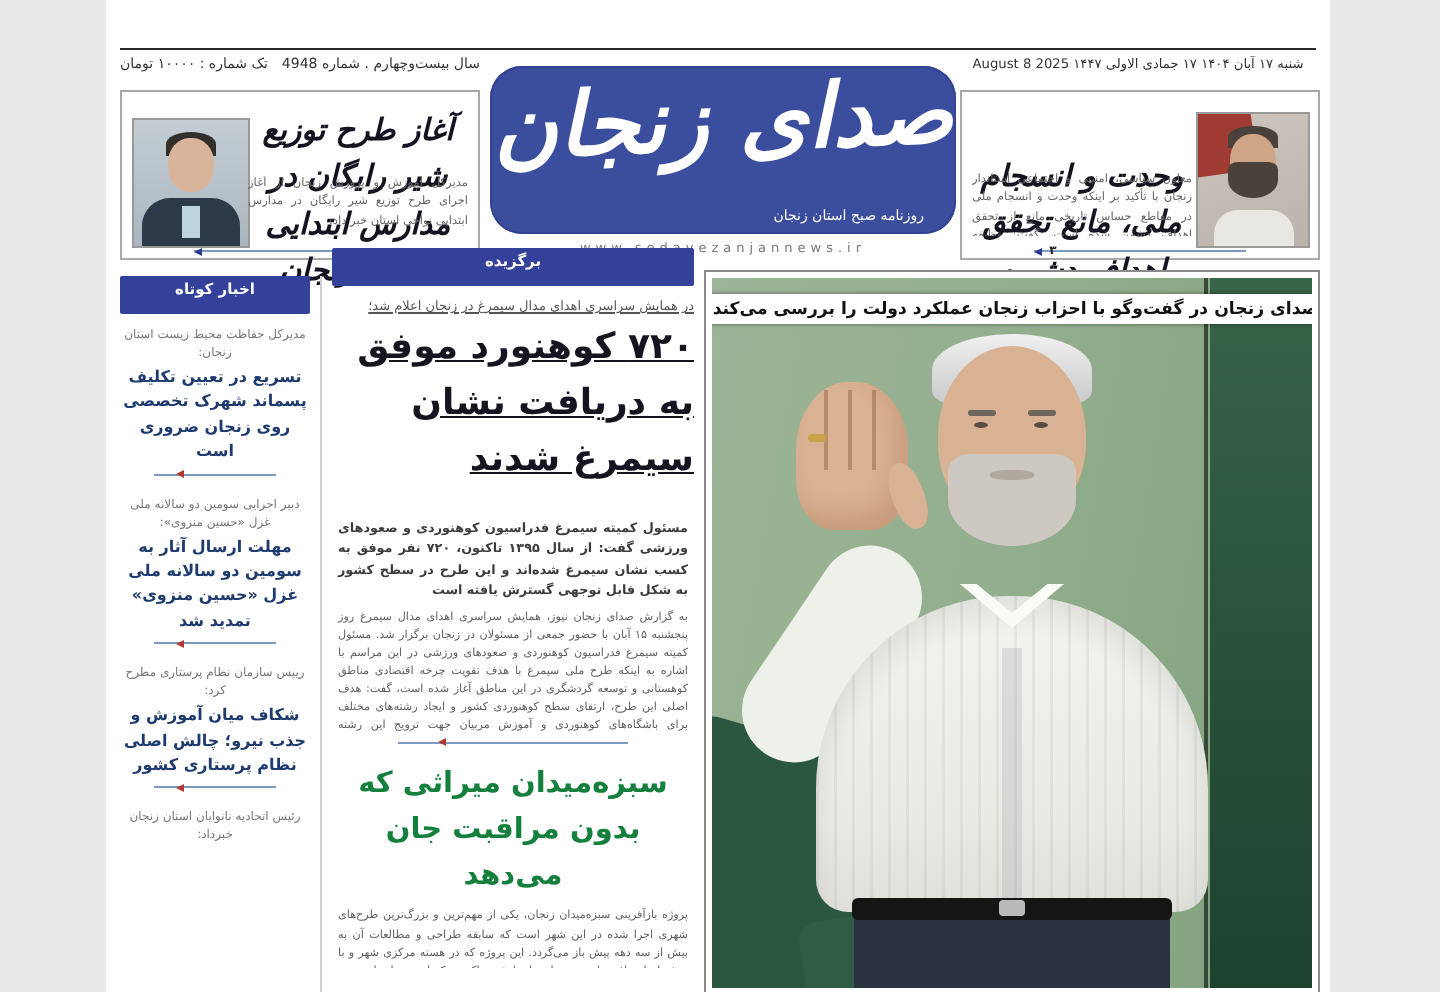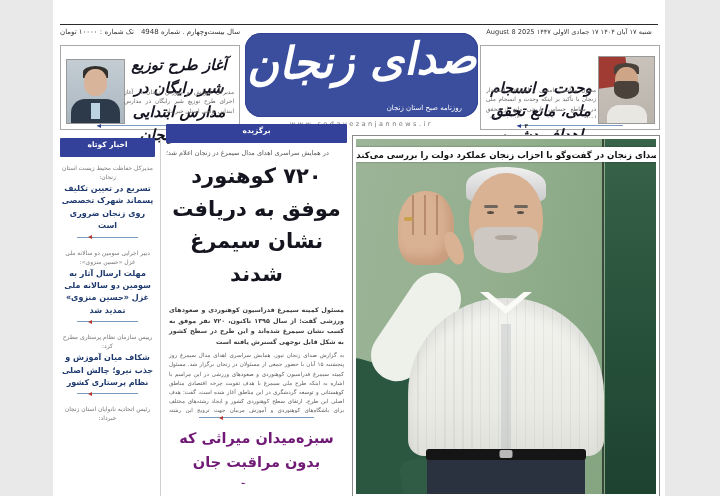--- a/index.html
+++ b/index.html
@@ -62,29 +62,29 @@
   .colheader{height:19px;background:#33419a;color:#fff;font-size:7.5px;font-weight:bold;
              text-align:center;line-height:13px;direction:rtl;border-radius:1px;}
   .leftcol{position:absolute;left:7px;top:138px;width:95px;height:358px;overflow:hidden;}
   .l-item{margin-top:6px;}
   .l-kicker{font-size:6px;color:#777;direction:rtl;text-align:center;line-height:1.5;padding:0 2px;}
   .l-title{font-size:8px;font-weight:bold;color:#1e3a6e;direction:rtl;text-align:center;
            line-height:1.55;margin-top:2px;padding:0 1px;}
   .vrule1{position:absolute;left:107px;top:138px;height:358px;border-left:1px solid #cfcfcf;}
 
   .midcol{position:absolute;left:113px;top:124px;width:181px;height:360px;overflow:hidden;}
-  .m-kicker{font-size:6.5px;color:#555;direction:rtl;text-align:left;margin-top:6px;}
-  .m-headline1{font-size:21px;font-weight:bold;color:#15151f;direction:rtl;text-align:center;
-               line-height:1.55;margin-top:3px;}
+  .m-kicker{font-size:6.5px;color:#555;direction:rtl;text-align:right;margin-top:6px;text-decoration:underline;}
+  .m-headline1{font-size:18px;font-weight:bold;color:#15151f;direction:rtl;
+               line-height:1.55;margin-top:3px;text-decoration:underline;}
   .m-lead{font-size:6.4px;font-weight:bold;color:#3c3c3c;direction:rtl;text-align:justify;
           line-height:1.65;margin-top:15px;padding:0 3px;}
   .m-body{font-size:5.6px;color:#606060;direction:rtl;text-align:justify;line-height:1.62;
           margin-top:4px;padding:0 3px;overflow:hidden;}
   .m-body.b1{height:62px;}
-  .m-headline2{font-size:14.5px;font-weight:bold;color:#701a75;direction:rtl;text-align:center;
+  .m-headline2{font-size:14.5px;font-weight:bold;color:#15803d;direction:rtl;text-align:center;
                line-height:1.6;margin-top:5px;}
   .m-body.b2{height:104px;}
 
   
   .photobox{position:absolute;left:299px;top:135px;width:306px;height:361px;border:1px solid #8a8a8a;
             background:#fff;}
   .photo{position:absolute;left:3px;top:3px;right:3px;bottom:3px;overflow:hidden;
          background:linear-gradient(100deg,#9cb497 0%,#93af8e 45%,#7fa07b 100%);}
   .ph-darkband{position:absolute;right:0;top:0;width:17%;height:100%;
          background:linear-gradient(180deg,#38644a 0%,#27513a 55%,#1d4230 100%);}

